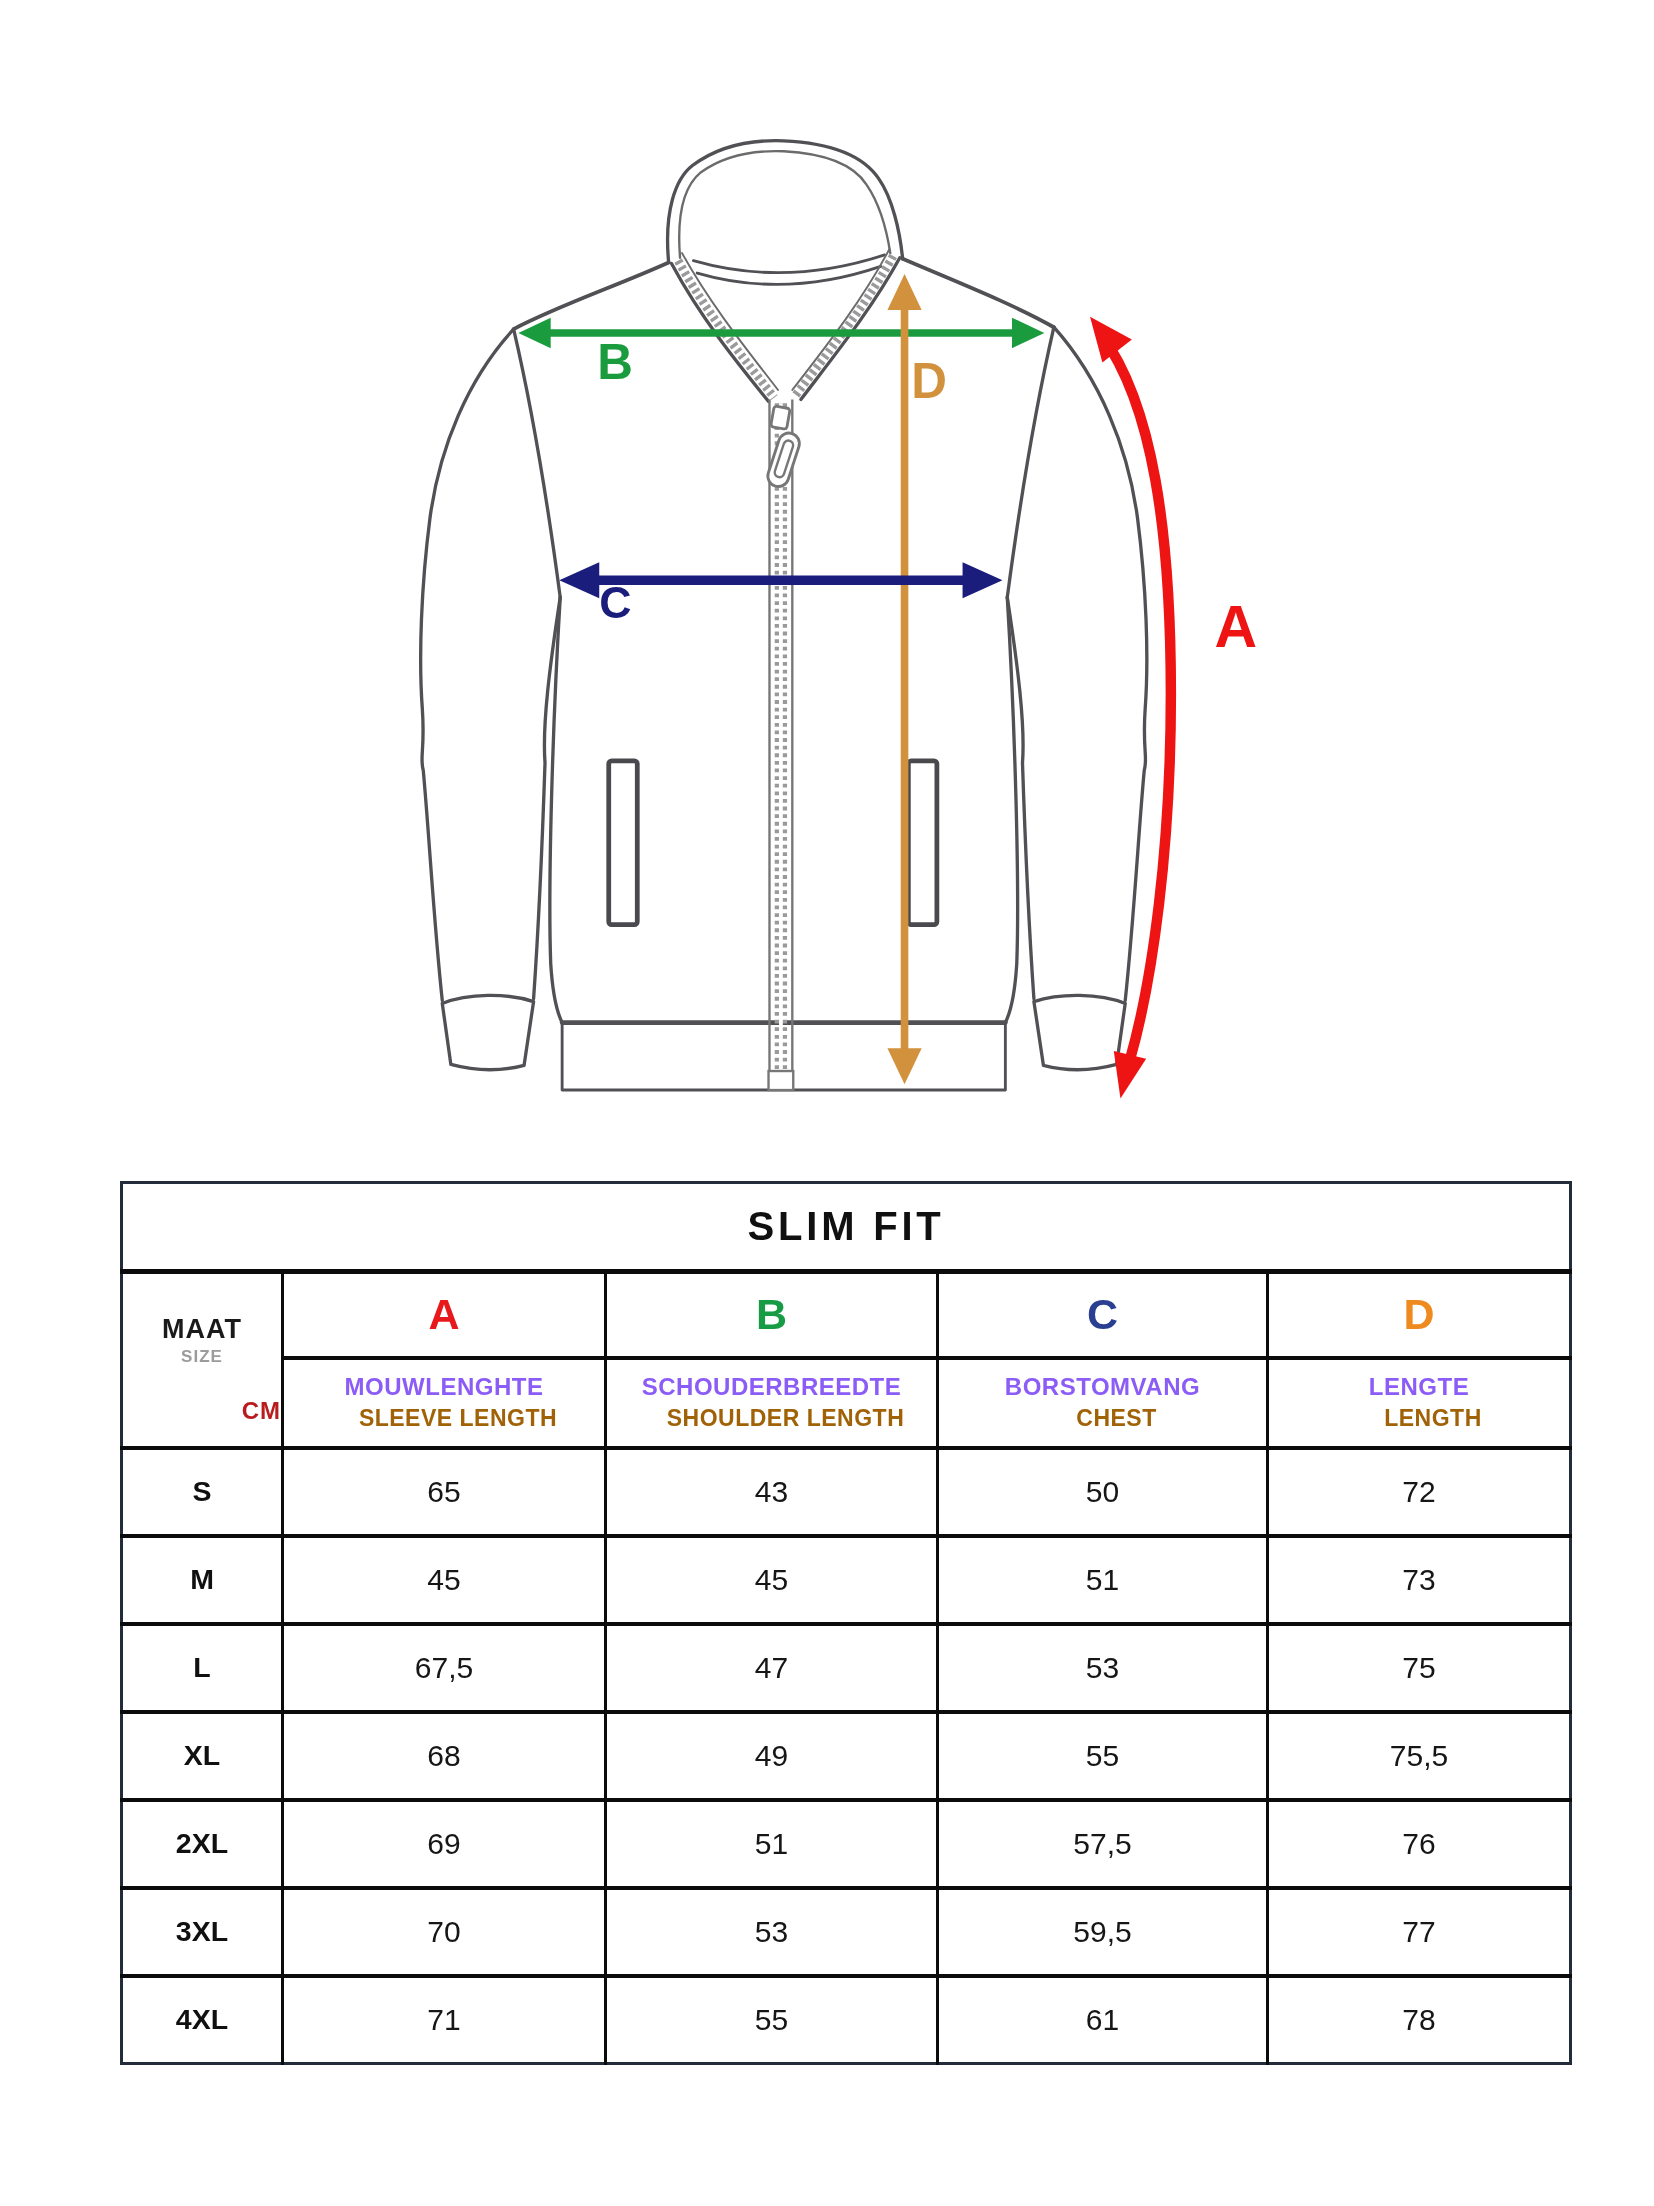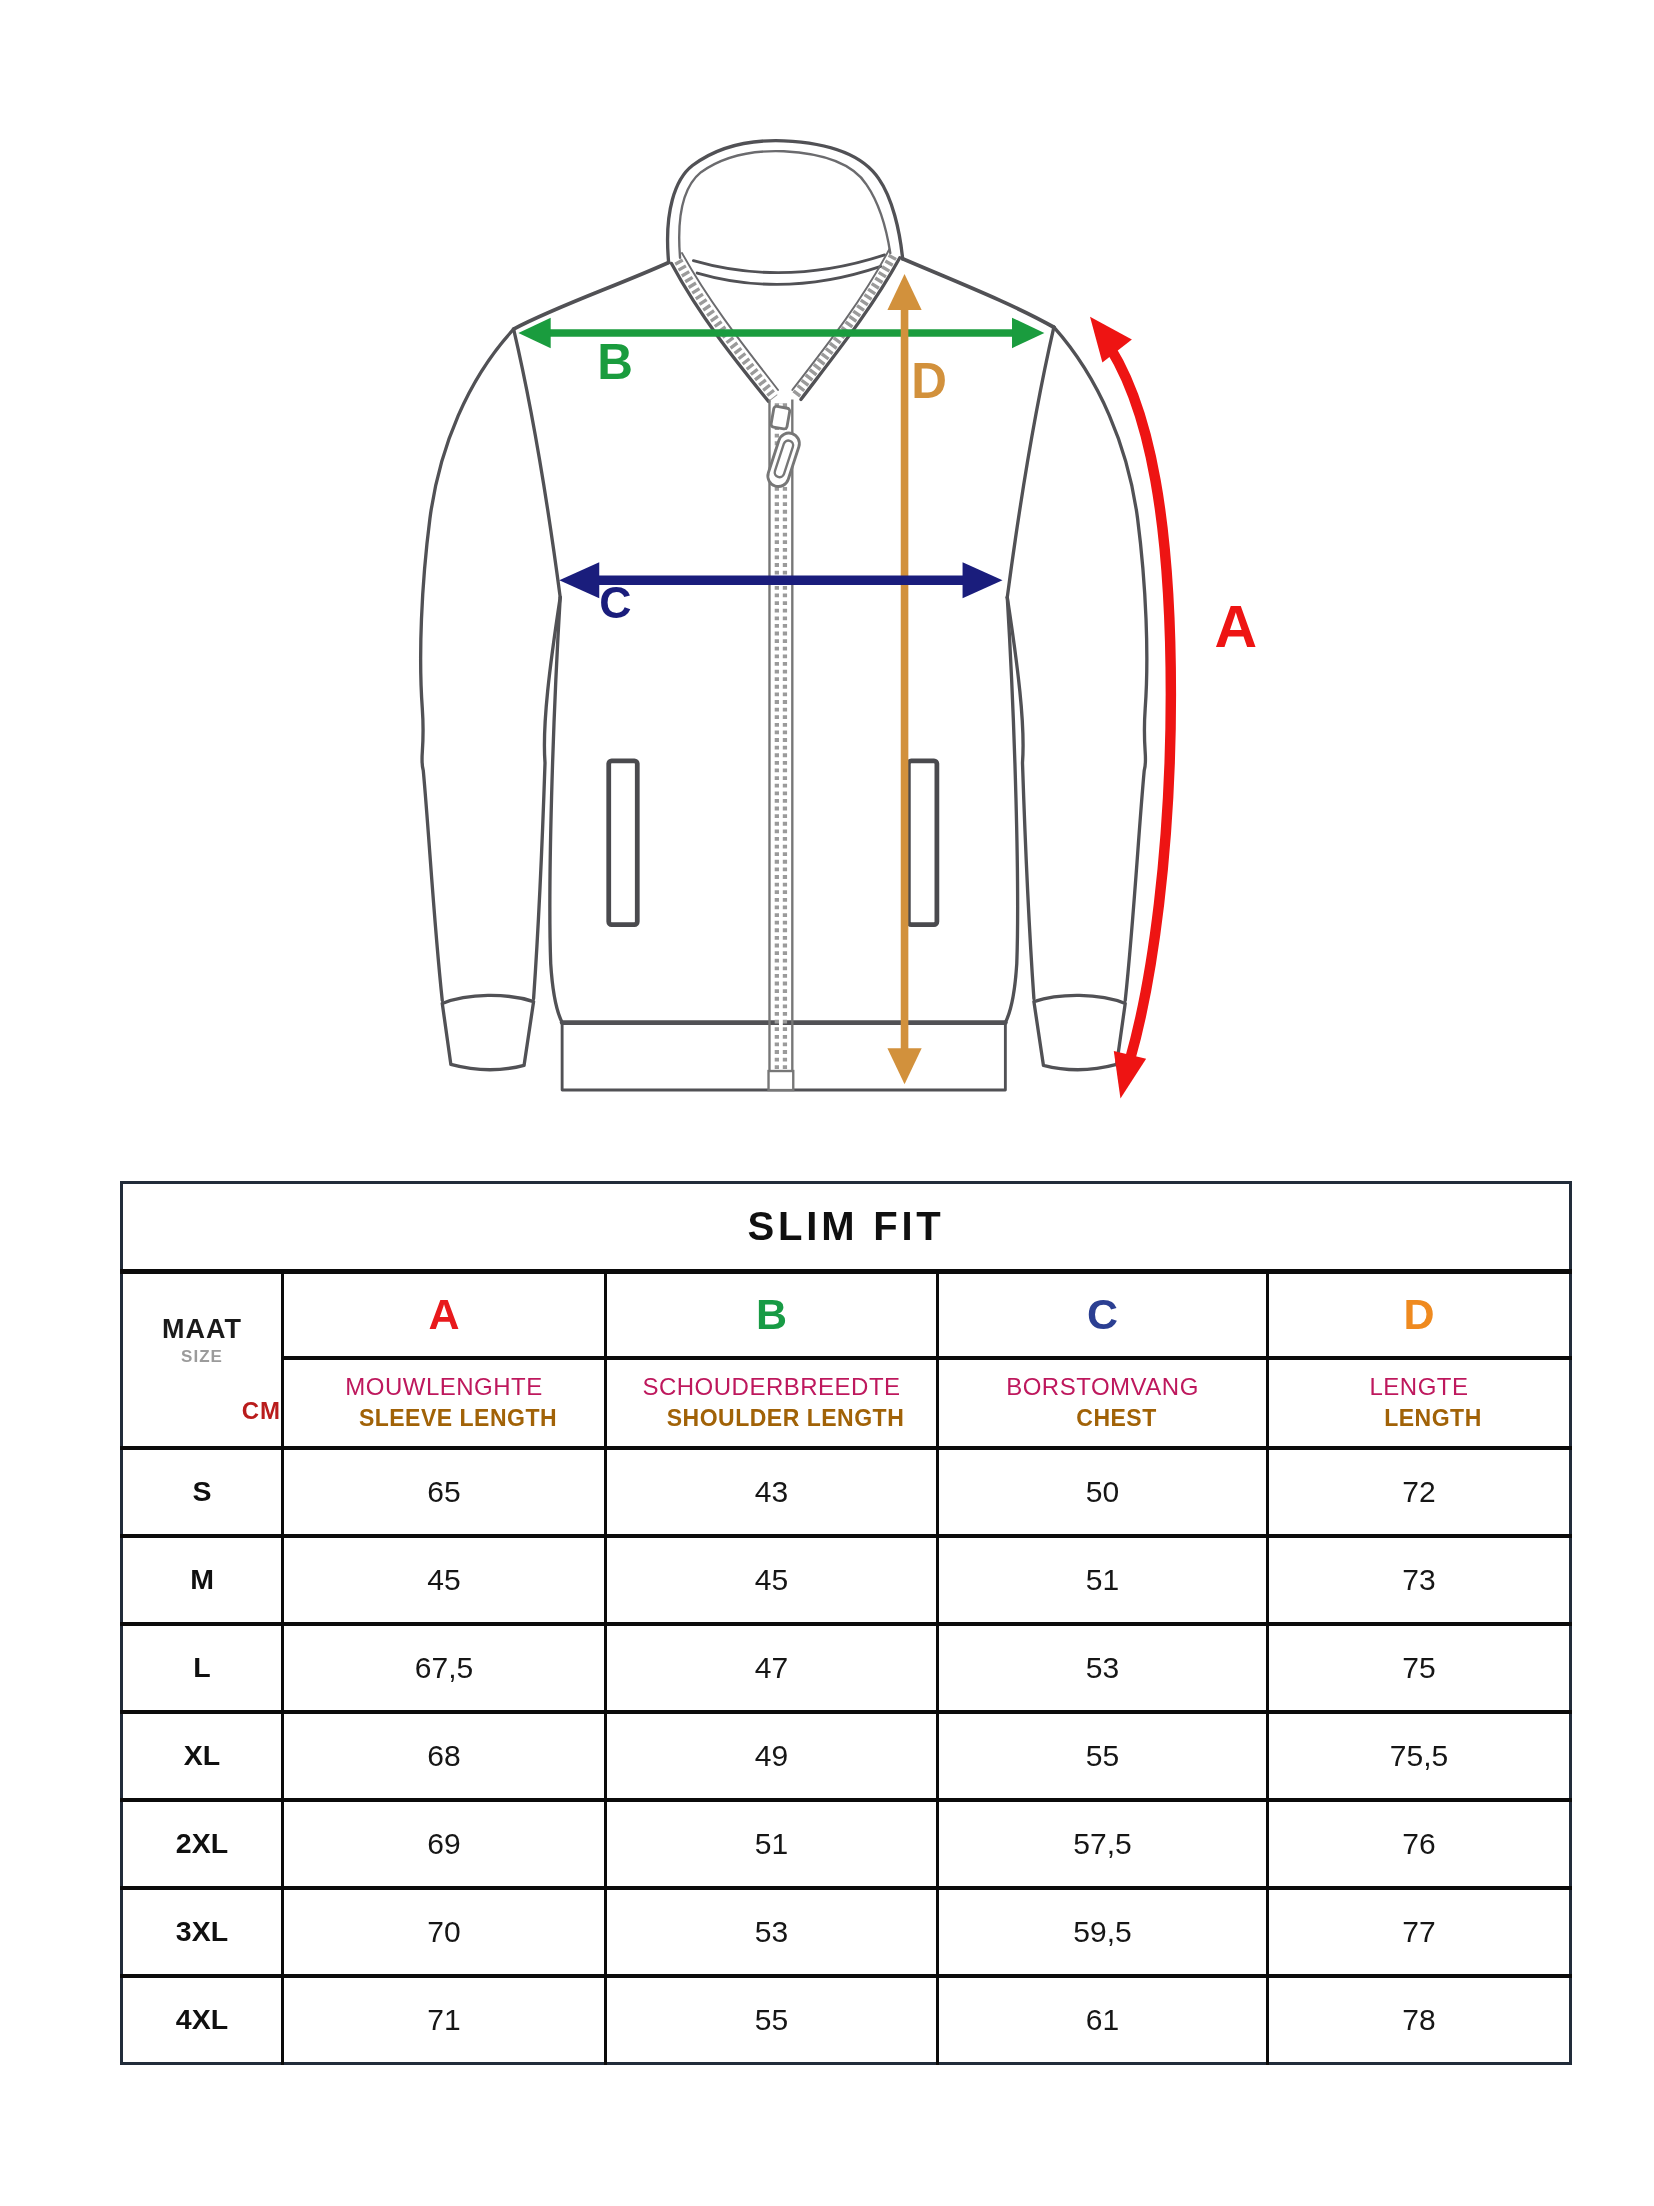--- a/index.html
+++ b/index.html
@@ -17,21 +17,21 @@
   tr.letters{height:86px;padding-left:20px;}
   tr.names{height:90px;}
   tr.data-row{height:88px;}
   tr.data-row td,tr.data-row th{border-top:4.8px solid #0b0b0b;}
   .letter-cell{font-size:43px;font-weight:bold;border-left:3.8px solid #0b0b0b;}
   .name-cell{border-left:3.8px solid #0b0b0b;border-top:4.8px solid #0b0b0b;}
   .size-head-cell{vertical-align:top;}
   .maat{font-size:27px;font-weight:bold;color:#1a1a1a;letter-spacing:1px;margin-top:19px;}
   .size-sub{font-size:17px;font-weight:bold;color:#9b9b9b;letter-spacing:1px;margin-top:1.9px;}
   .cm{font-size:24px;font-weight:bold;color:#b91c1c;letter-spacing:1px;margin-top:30px;text-align:right;}
-  .col-name{font-size:24px;font-weight:normal;color:#be185d;letter-spacing:0.5px;}
+  .col-name{font-size:24px;font-weight:bold;color:#8b5cf6;letter-spacing:0.5px;}
   .col-name-en{font-size:23px;font-weight:bold;color:#a16207;letter-spacing:0.5px;margin-top:4.8px;padding-left:28px;}
   .size-cell{font-size:28.5px;font-weight:bold;color:#101010;}
   .value-cell{font-size:30px;font-weight:normal;color:#161616;border-left:3.8px solid #0b0b0b;}
 </style>
 </head>
 <body>
 
 <div class="page">
 
   <svg class="diagram" width="1655" height="1189" viewBox="0 0 1740 1250">

